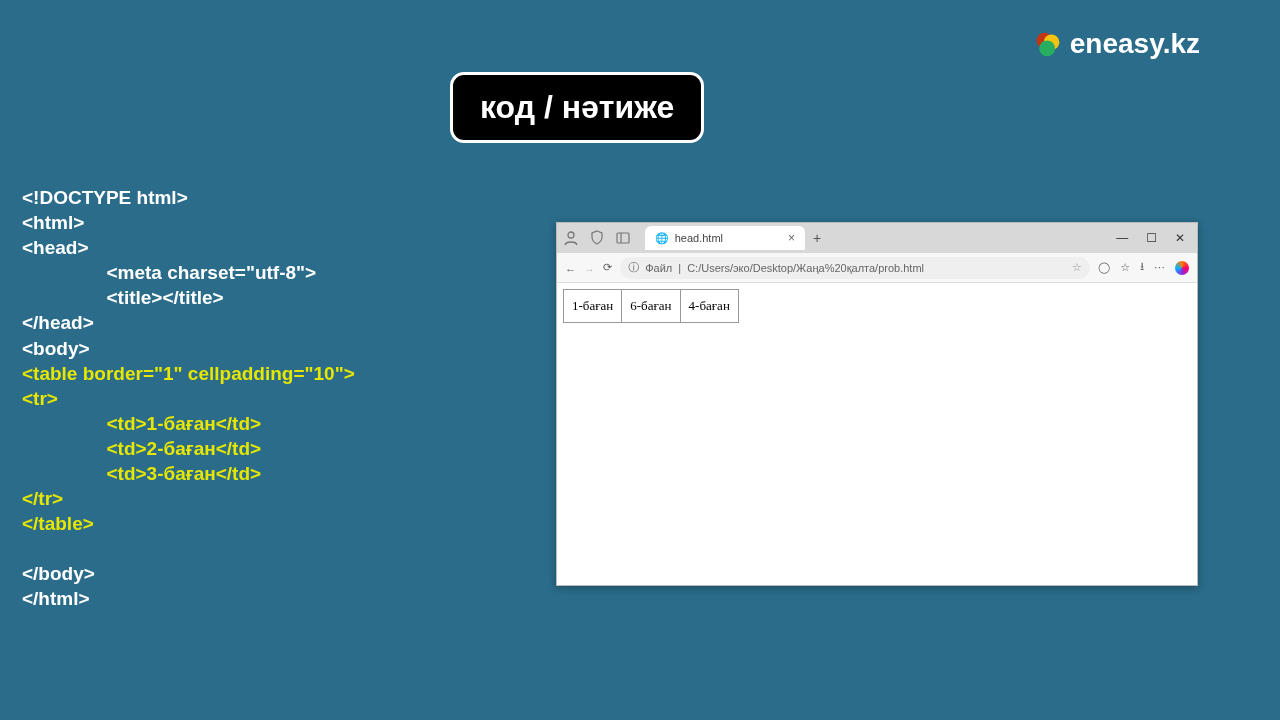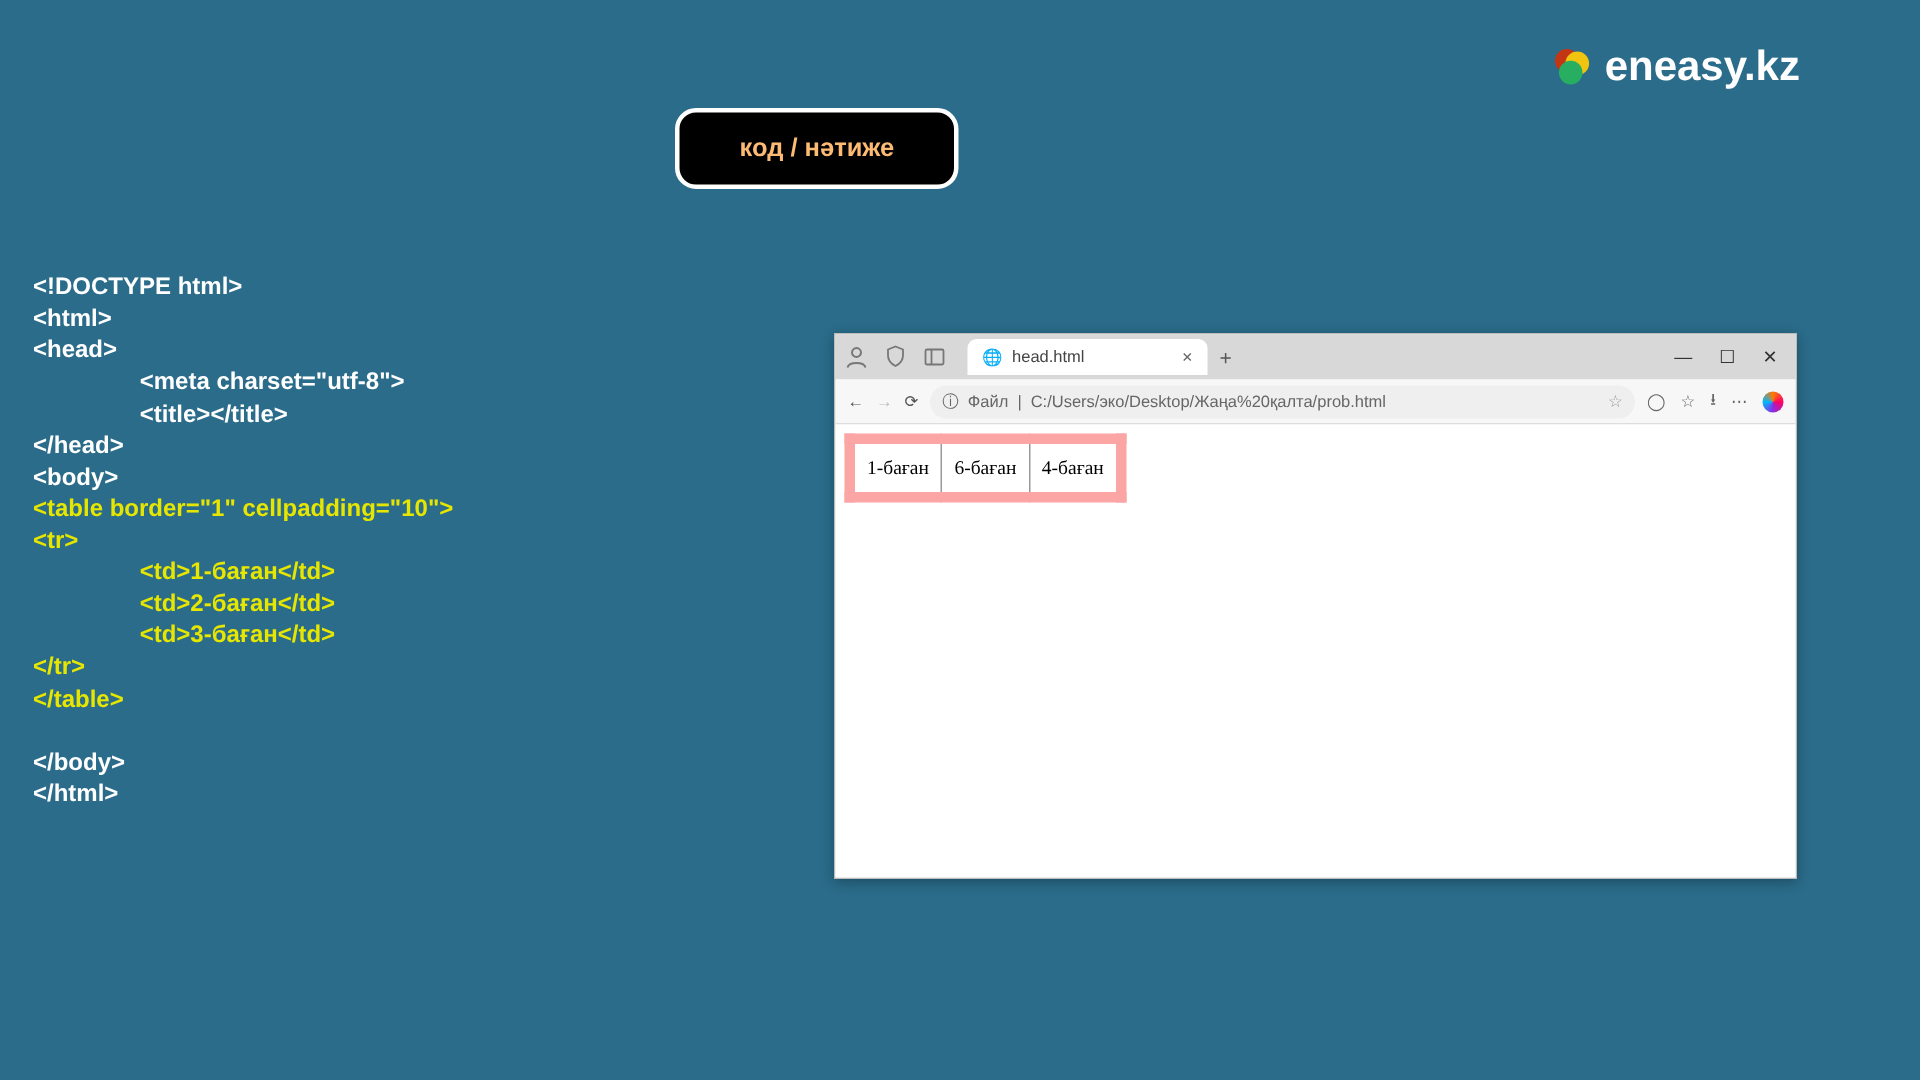--- a/index.html
+++ b/index.html
@@ -30,31 +30,31 @@
     font-size: 28px;
     font-weight: bold;
   }
   .title-badge {
     position: absolute;
     top: 72px;
     left: 450px;
     background: #000;
     border: 3px solid #fff;
     border-radius: 14px;
-    padding: 14px 40px;
-    color: #fdba74;
-    font-size: 17px;
+    padding: 14px 27px;
+    color: #ffffff;
+    font-size: 32px;
     font-weight: bold;
   }
   .code-block {
     position: absolute;
     top: 160px;
     left: 22px;
     color: #fff;
-    font-size: 16px;
+    font-size: 19px;
     font-weight: bold;
     line-height: 1.32;
     font-family: Arial, sans-serif;
     white-space: pre;
   }
   .code-block .hl { color: #e6e600; }
   .browser {
     position: absolute;
     top: 222px;
     left: 556px;
@@ -127,21 +127,21 @@
   .addrbox .info { font-size: 11px; }
   .addrbox .star { margin-left: auto; color: #999; }
   .addrbar .right-icons { display: flex; gap: 10px; color: #666; align-items: center; }
   .viewport {
     flex: 1;
     background: #fff;
     padding: 6px;
   }
   .viewport table {
     border-collapse: collapse;
-    border: 7px solid #fca5a5;
+    border: 1px solid #fca5a5;
   }
   .viewport td {
     border: 1px solid #999;
     padding: 8px 8px;
     font-family: "Times New Roman", serif;
     font-size: 13px;
     color: #000;
   }
   .firefox-dot {
     width: 14px; height: 14px; border-radius: 50%;

